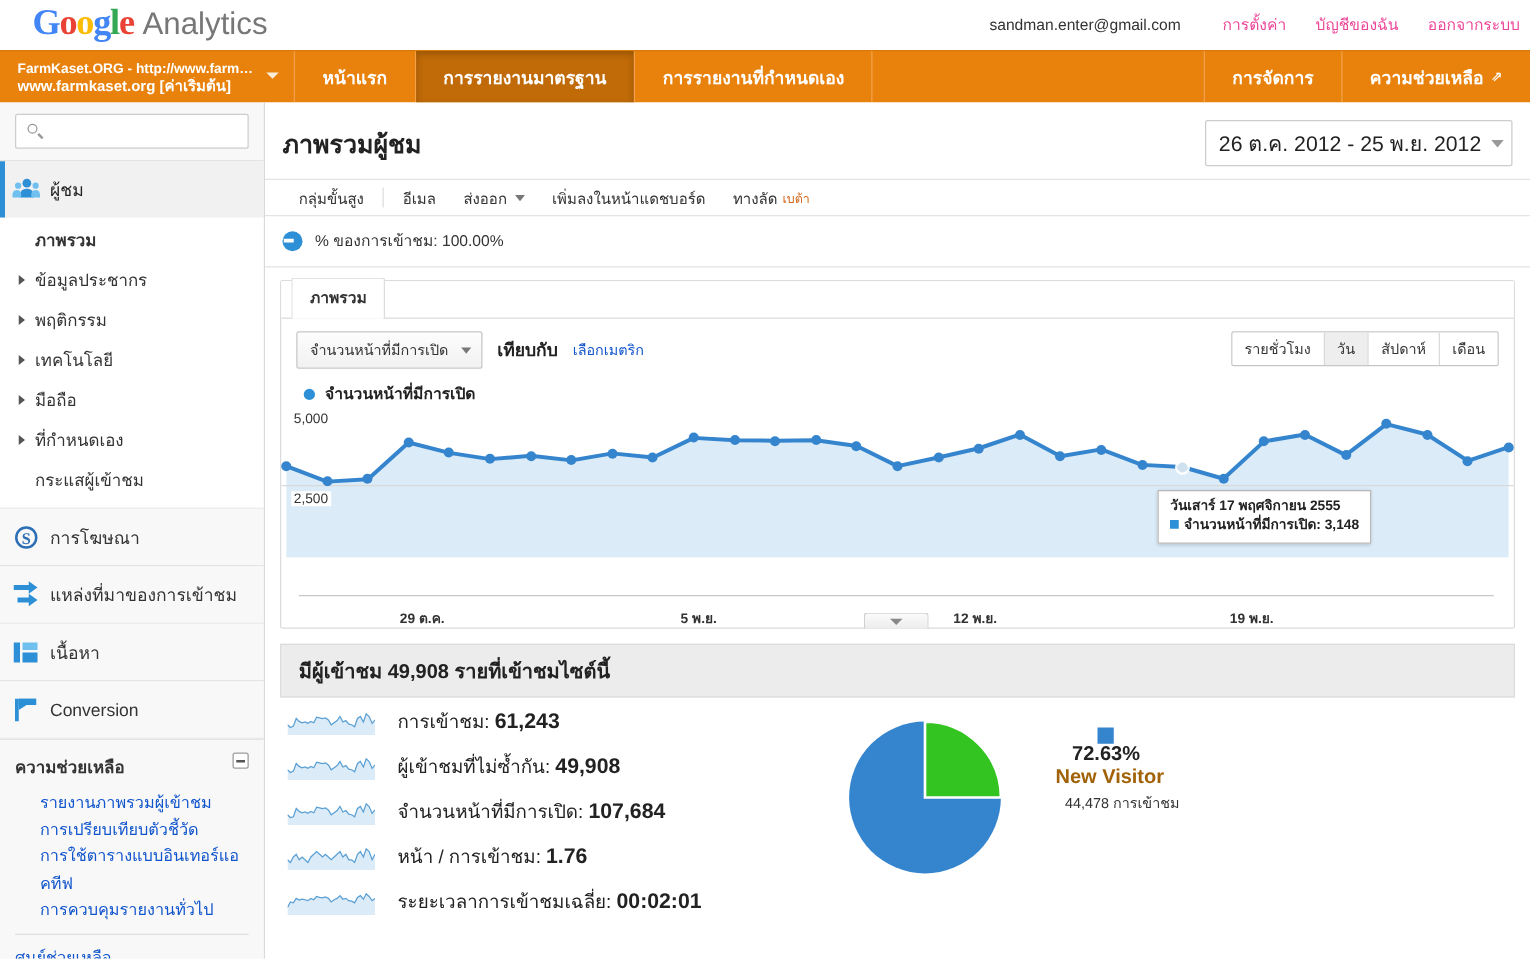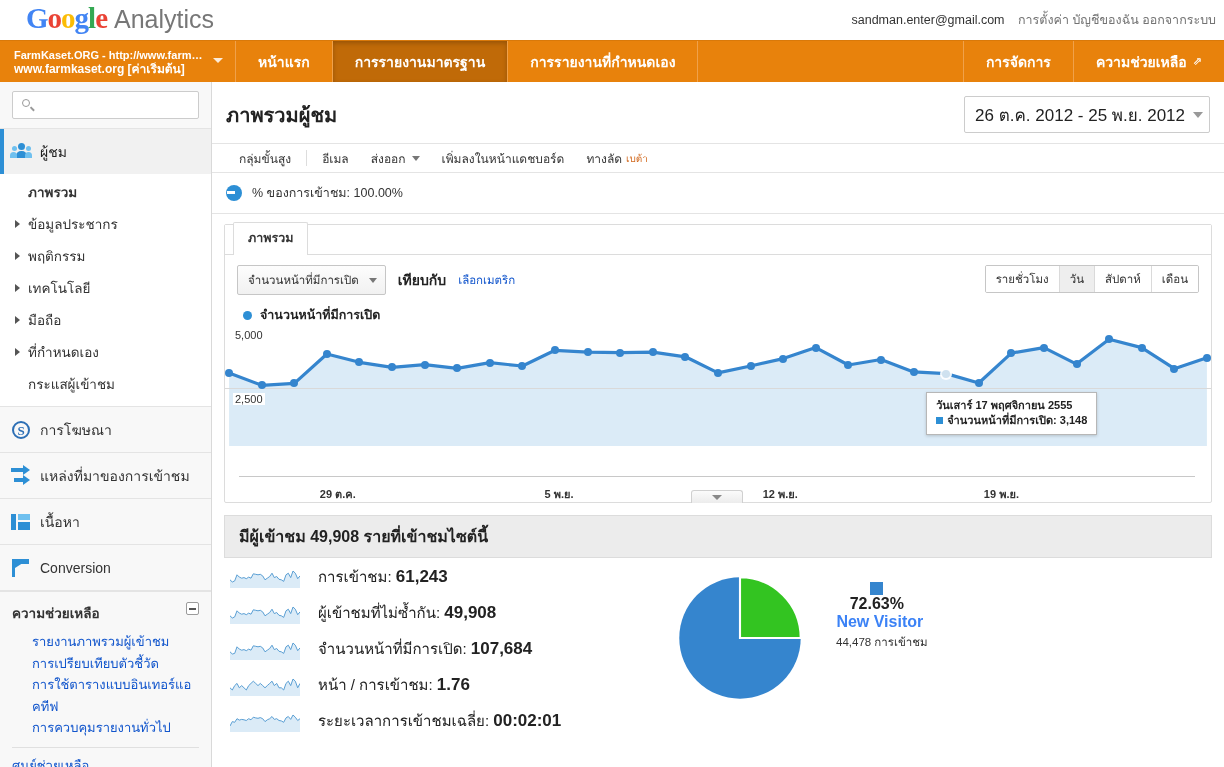--- a/index.html
+++ b/index.html
@@ -40,21 +40,21 @@
   }
   .acctbar {
     position: absolute;
     right: 8px; top: 10px;
     font-size: 12.5px;
     color: #333;
     white-space: nowrap;
   }
   .acctbar .email { color: #333; margin-right: 10px; }
   .acctbar a {
-    color: #737373; text-decoration: none; margin-left: 0;
+    color: #ec4899; text-decoration: none; margin-left: 20px;
   }
 
   
   .navbar {
     display: flex;
     height: 42px;
     background: #e8820c;
     border-top: 1px solid #d9790a;
     color: #fff;
     align-items: stretch;
@@ -503,22 +503,22 @@
   .pie-col {
     flex: 1; display: flex; align-items: flex-start;
     padding-top: 14px; padding-left: 30px;
   }
   .pie { width: 132px; height: 132px; flex: none; }
   .pie-legend { padding-left: 26px; padding-top: 10px; }
   .pl-row { margin-bottom: 16px; }
   .pl-main { display: flex; align-items: center; font-size: 16px; flex-direction: column; }
   .pl-sq { width: 13px; height: 13px; margin-right: 7px; flex: none; }
   .pl-pct { font-weight: bold; color: #222; margin-right: 6px; }
-  .pl-name { font-weight: bold; color: #3b82f6; }
-  .pl-sub { font-size: 11.5px; color: #333; margin-left: 4px; margin-top: 2px; }
+  .pl-name { font-weight: bold; color: #a16207; }
+  .pl-sub { font-size: 11.5px; color: #333; margin-left: 20px; margin-top: 2px; }
 </style>
 </head>
 <body>
 
 <div class="topbar">
   <div class="logo">
     <span class="g1">G</span><span class="o1">o</span><span class="o2">o</span><span class="g2">g</span><span class="l1">l</span><span class="e1">e</span><span class="analytics">Analytics</span>
   </div>
   <div class="acctbar">
     <span class="email">sandman.enter@gmail.com</span>

